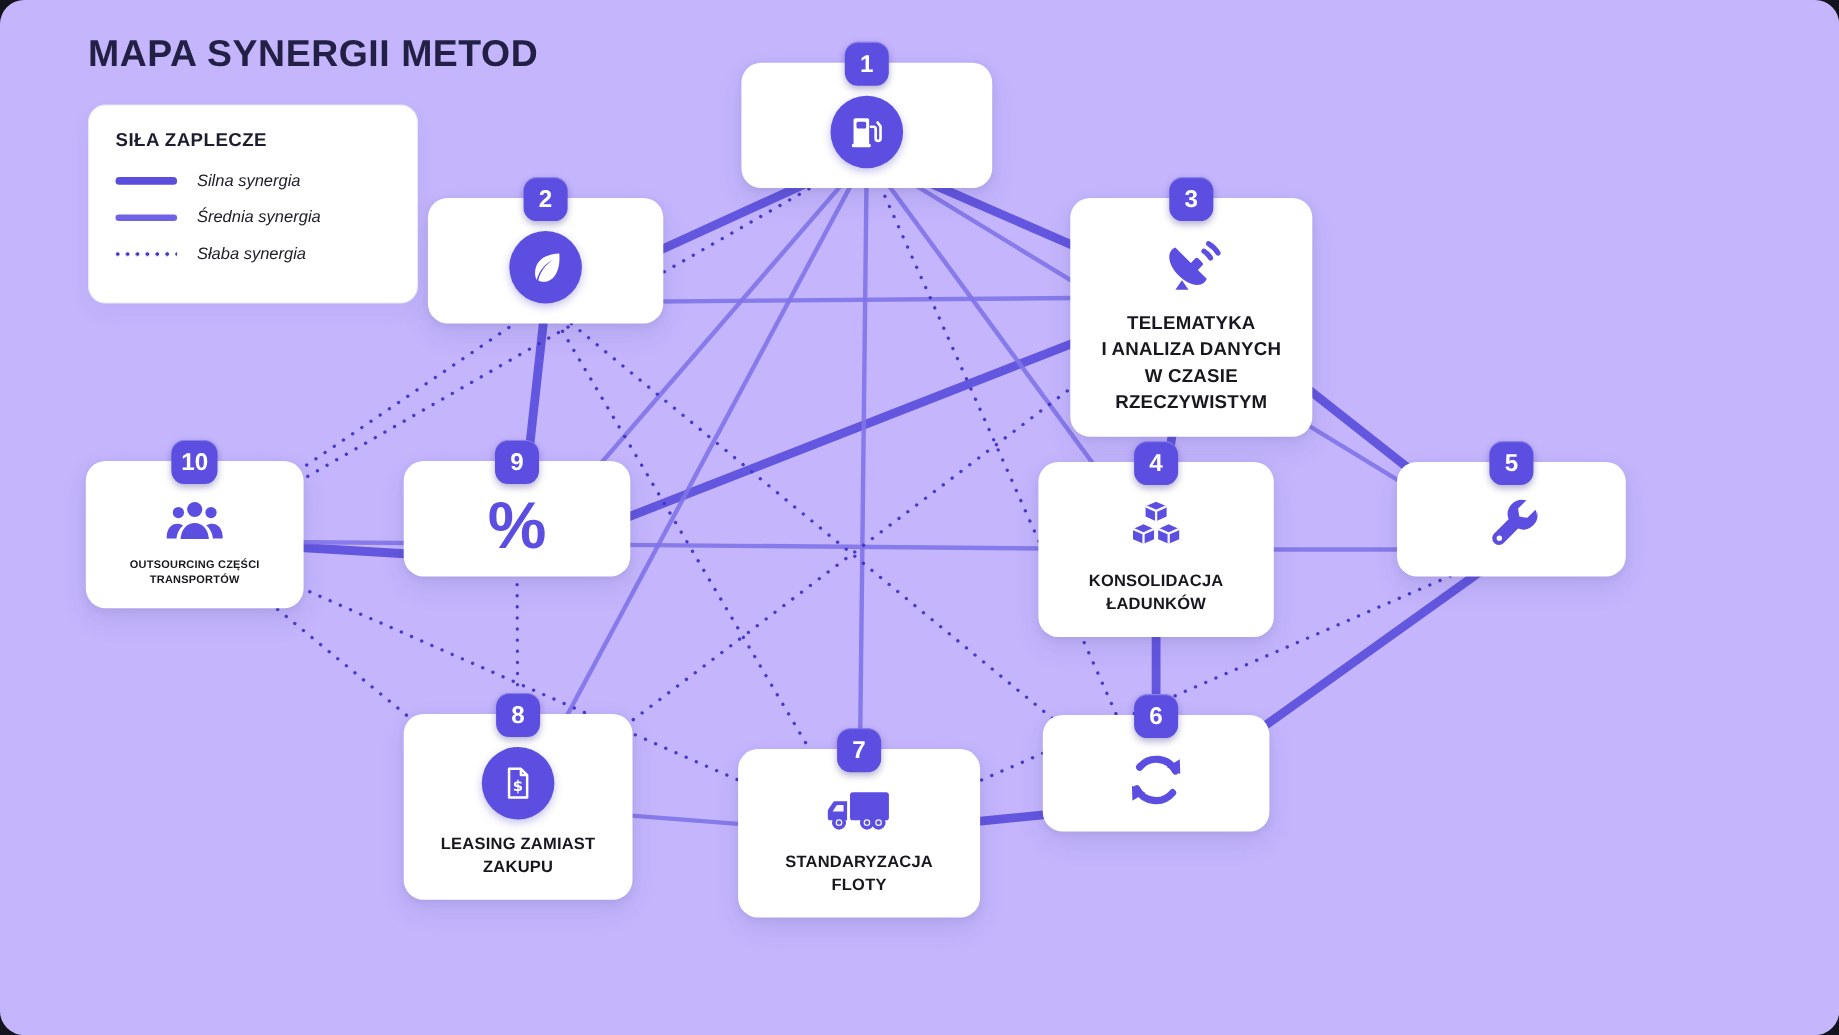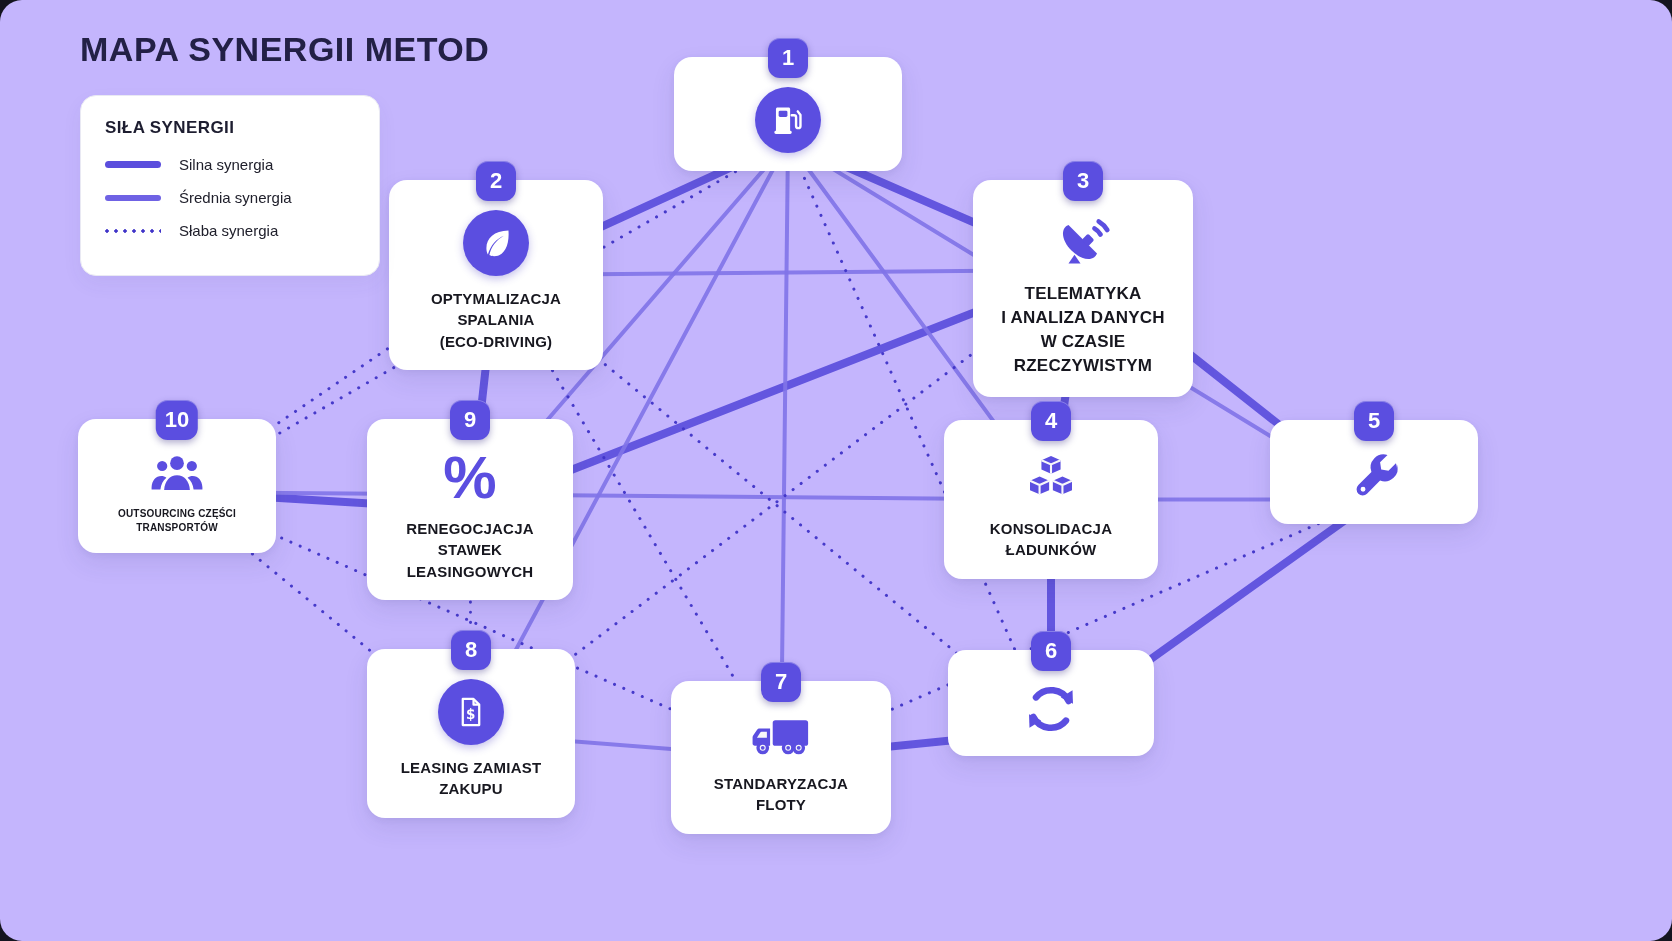--- a/index.html
+++ b/index.html
@@ -8,21 +8,21 @@
   .link.strong{stroke:#5b4edd;stroke-width:8;stroke-linecap:round;opacity:.92;}
   .link.medium{stroke:#8174e8;stroke-width:4;stroke-linecap:round;opacity:.9;}
   .link.weak{stroke:#4034c8;stroke-width:3;stroke-linecap:round;stroke-dasharray:.1 10;opacity:.95;}
 
   .page-title{position:absolute;left:80px;top:30px;font-size:34px;font-weight:800;letter-spacing:.5px;color:#232046;z-index:3;}
 
   .legend{position:absolute;left:80px;top:95px;width:250px;background:#fff;border:1px solid #e9e9f3;border-radius:16px;
           padding:22px 24px 20px;box-shadow:0 8px 20px rgba(60,60,120,.06);z-index:3;}
   .legend-title{font-size:17px;font-weight:800;color:#1d1d30;letter-spacing:.4px;margin-bottom:18px;}
   .legend-row{display:flex;align-items:center;gap:18px;margin:16px 0;}
-  .legend-label{font-size:15px;color:#20202c;}
+  .legend-label{font-size:15px;color:#20202c;font-style:italic;}
   .sw{width:56px;flex:0 0 56px;}
   .sw.strong{height:7px;border-radius:4px;background:#5b4edd;}
   .sw.medium{height:6px;border-radius:4px;background:#6f62e4;}
   .sw.weak{height:4px;background:radial-gradient(circle at 2px 2px,#4034c8 1.5px,transparent 1.9px);
            background-size:9px 4px;background-repeat:repeat-x;}
 
   .card{position:absolute;background:#fff;border-radius:18px;z-index:1;
         box-shadow:0 10px 24px rgba(50,50,110,.10),0 2px 6px rgba(50,50,110,.07);
         display:flex;flex-direction:column;align-items:center;padding:30px 8px 18px;gap:12px;}
   .badge{position:absolute;top:-19px;left:50%;transform:translateX(-50%);min-width:40px;height:40px;padding:0 9px;
@@ -79,21 +79,21 @@
       <line x1="1083" y1="270" x2="471" y2="733.5" class="link weak"></line>
       <line x1="1374" y1="499.5" x2="781" y2="757.5" class="link weak"></line>
       <line x1="471" y1="733.5" x2="470" y2="509.5" class="link weak"></line>
       <line x1="471" y1="733.5" x2="177" y2="492" class="link weak"></line>
       <line x1="781" y1="757.5" x2="177" y2="492" class="link weak"></line>
     </svg>
 
   <div class="page-title">MAPA SYNERGII METOD</div>
 
   <div class="legend">
-    <div class="legend-title">SIŁA SYNERGII</div>
+    <div class="legend-title">SIŁA ZAPLECZE</div>
     <div class="legend-row">
       <div class="sw strong"></div>
       <div class="legend-label">Silna synergia</div>
     </div>
     <div class="legend-row">
       <div class="sw medium"></div>
       <div class="legend-label">Średnia synergia</div>
     </div>
     <div class="legend-row">
       <div class="sw weak"></div>
@@ -113,23 +113,20 @@
     </div>
   </div>
 
   <div class="card n2">
     <div class="badge">2</div>
     <div class="icon-wrap circle">
       <svg viewBox="0 0 24 24" width="36" height="36">
         <path fill="#fff" d="M20.3 3.7C10.8 4 5.6 8.6 5.6 15.5c0 1.7.4 3.1 1 4.2 1.7-6.3 5.8-10.6 10.6-12.6C12.4 9.9 8.7 14.3 7.6 20c.9.5 2 .8 3.2.8 6.8 0 10.3-7.6 9.5-17.1z"></path>
       </svg>
     </div>
-    <div class="label">OPTYMALIZACJA
-SPALANIA
-(ECO-DRIVING)</div>
   </div>
 
   <div class="card n3">
     <div class="badge">3</div>
     <div class="icon-wrap">
       <svg viewBox="0 0 24 24" width="60" height="60">
         <path fill="#5b4ee0" d="M4.7 7.1c-1.6 2.2-.4 6 2.7 9.1s6.9 4.3 9.1 2.7c.5-.4.9-.9 1.1-1.5L6.2 6c-.6.2-1.1.6-1.5 1.1z"></path>
         <rect x="12.2" y="10.2" width="3.6" height="3.6" rx=".7" transform="rotate(45 14 12)" fill="#5b4ee0"></rect>
         <path d="M8.6 17.9L6.2 21.4h4.8z" fill="#5b4ee0"></path>
         <path fill="none" stroke="#5b4ee0" stroke-width="1.9" stroke-linecap="round" d="M16.6 7.4a6.5 6.5 0 0 1 2.4 2.4M18.3 4.6a9.8 9.8 0 0 1 3.4 3.4"></path>
@@ -217,23 +214,20 @@
     </div>
     <div class="label">LEASING ZAMIAST
 ZAKUPU</div>
   </div>
 
   <div class="card n9">
     <div class="badge">9</div>
     <div class="icon-wrap">
       <div class="pct">%</div>
     </div>
-    <div class="label">RENEGOCJACJA
-STAWEK
-LEASINGOWYCH</div>
   </div>
 
   <div class="card n10">
     <div class="badge">10</div>
     <div class="icon-wrap">
       <svg viewBox="0 0 34 26" width="60" height="46" fill="#5b4ee0">
         <circle cx="17" cy="8" r="3.9"></circle>
         <path d="M9.7 23.2c.3-5 3.2-8.3 7.3-8.3s7 3.3 7.3 8.3z"></path>
         <circle cx="8.6" cy="9.6" r="2.9"></circle>
         <path d="M2.6 21.6c.25-3.8 2.4-6.3 5.5-6.3 1.1 0 2.1.3 2.9.9-1.9 1.6-3.1 3.9-3.4 6.7h-5z"></path>

